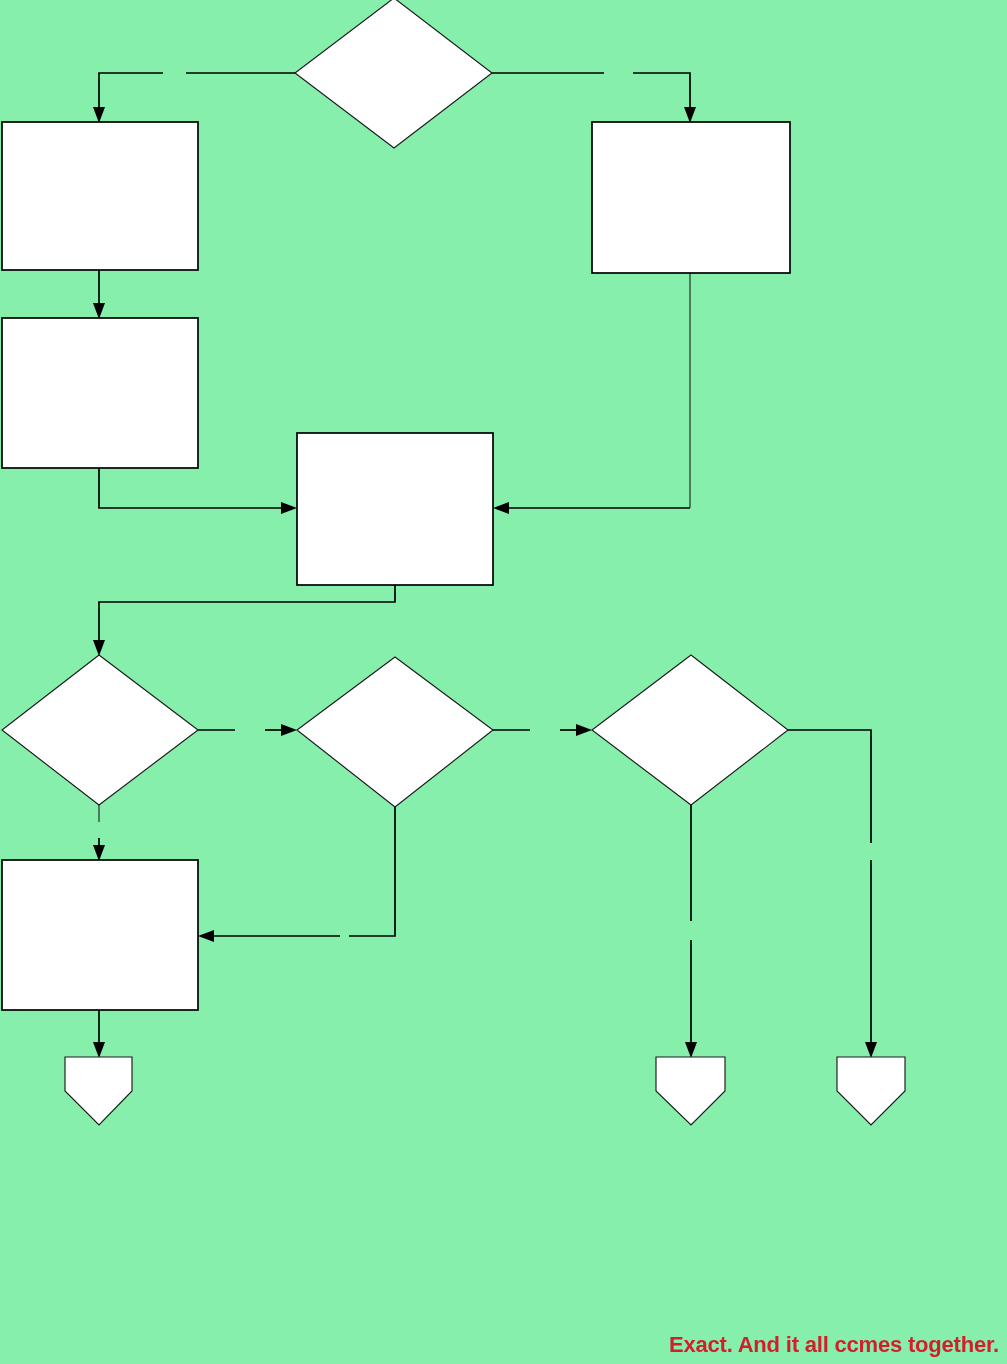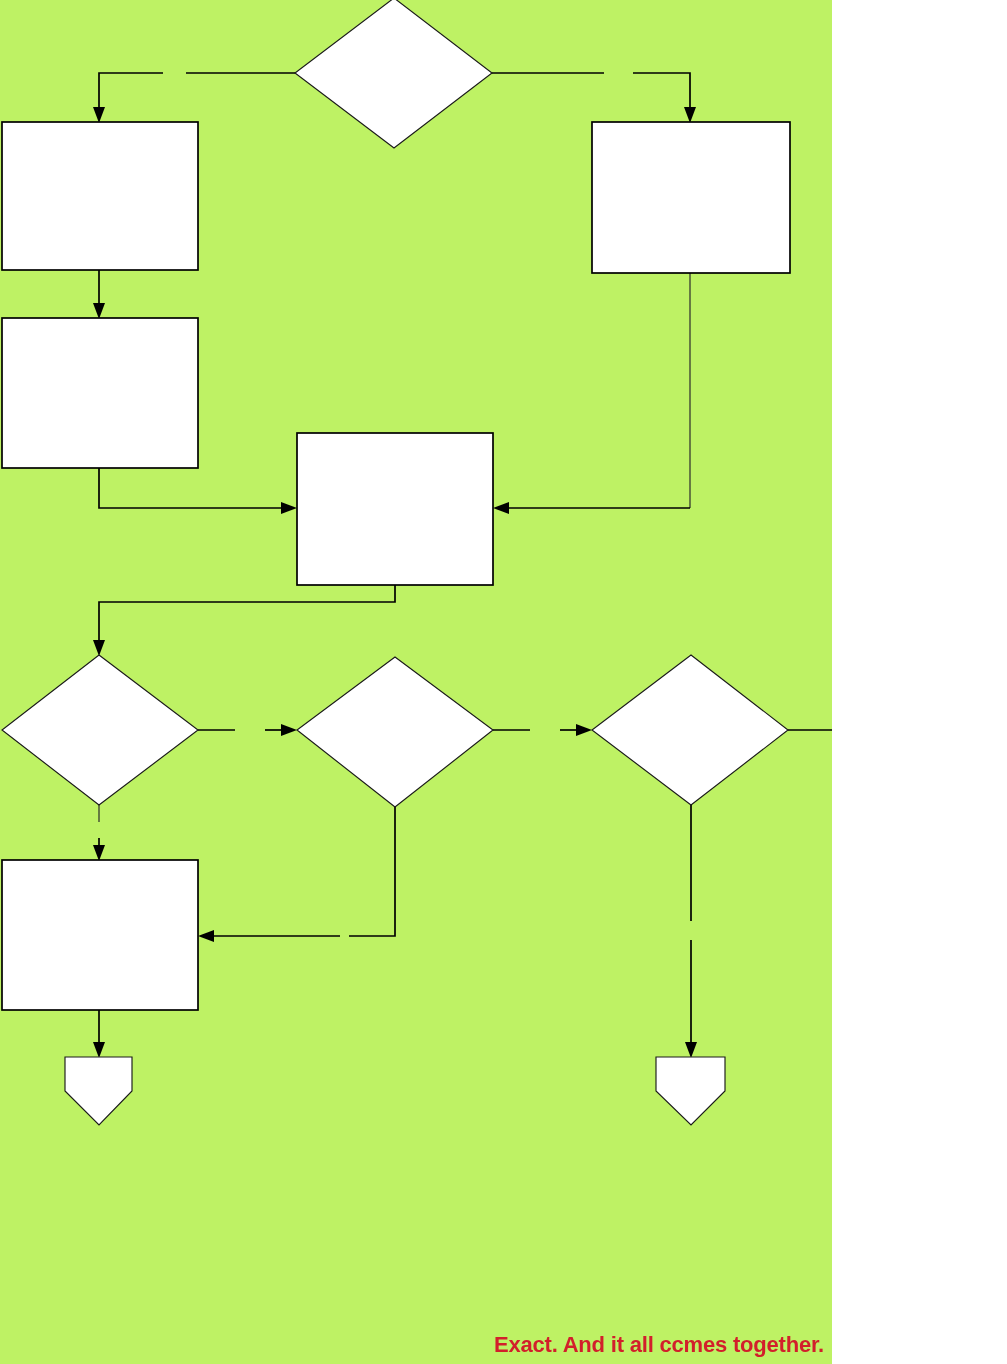--- a/index.html
+++ b/index.html
@@ -6,23 +6,23 @@
   html, body {
     margin: 0;
     padding: 0;
     background: #ffffff;
   }
   body {
     font-family: "Liberation Sans", sans-serif;
   }
   #page {
     position: relative;
-    width: 832px;
+    width: 1007px;
     height: 1364px;
-    background: #bef264;
+    background: #86efac;
     overflow: hidden;
     text-decoration: underline;
   }
   #flow-svg {
     position: absolute;
     left: 0;
     top: 0;
     width: 1007px;
     height: 1364px;
     display: block;

